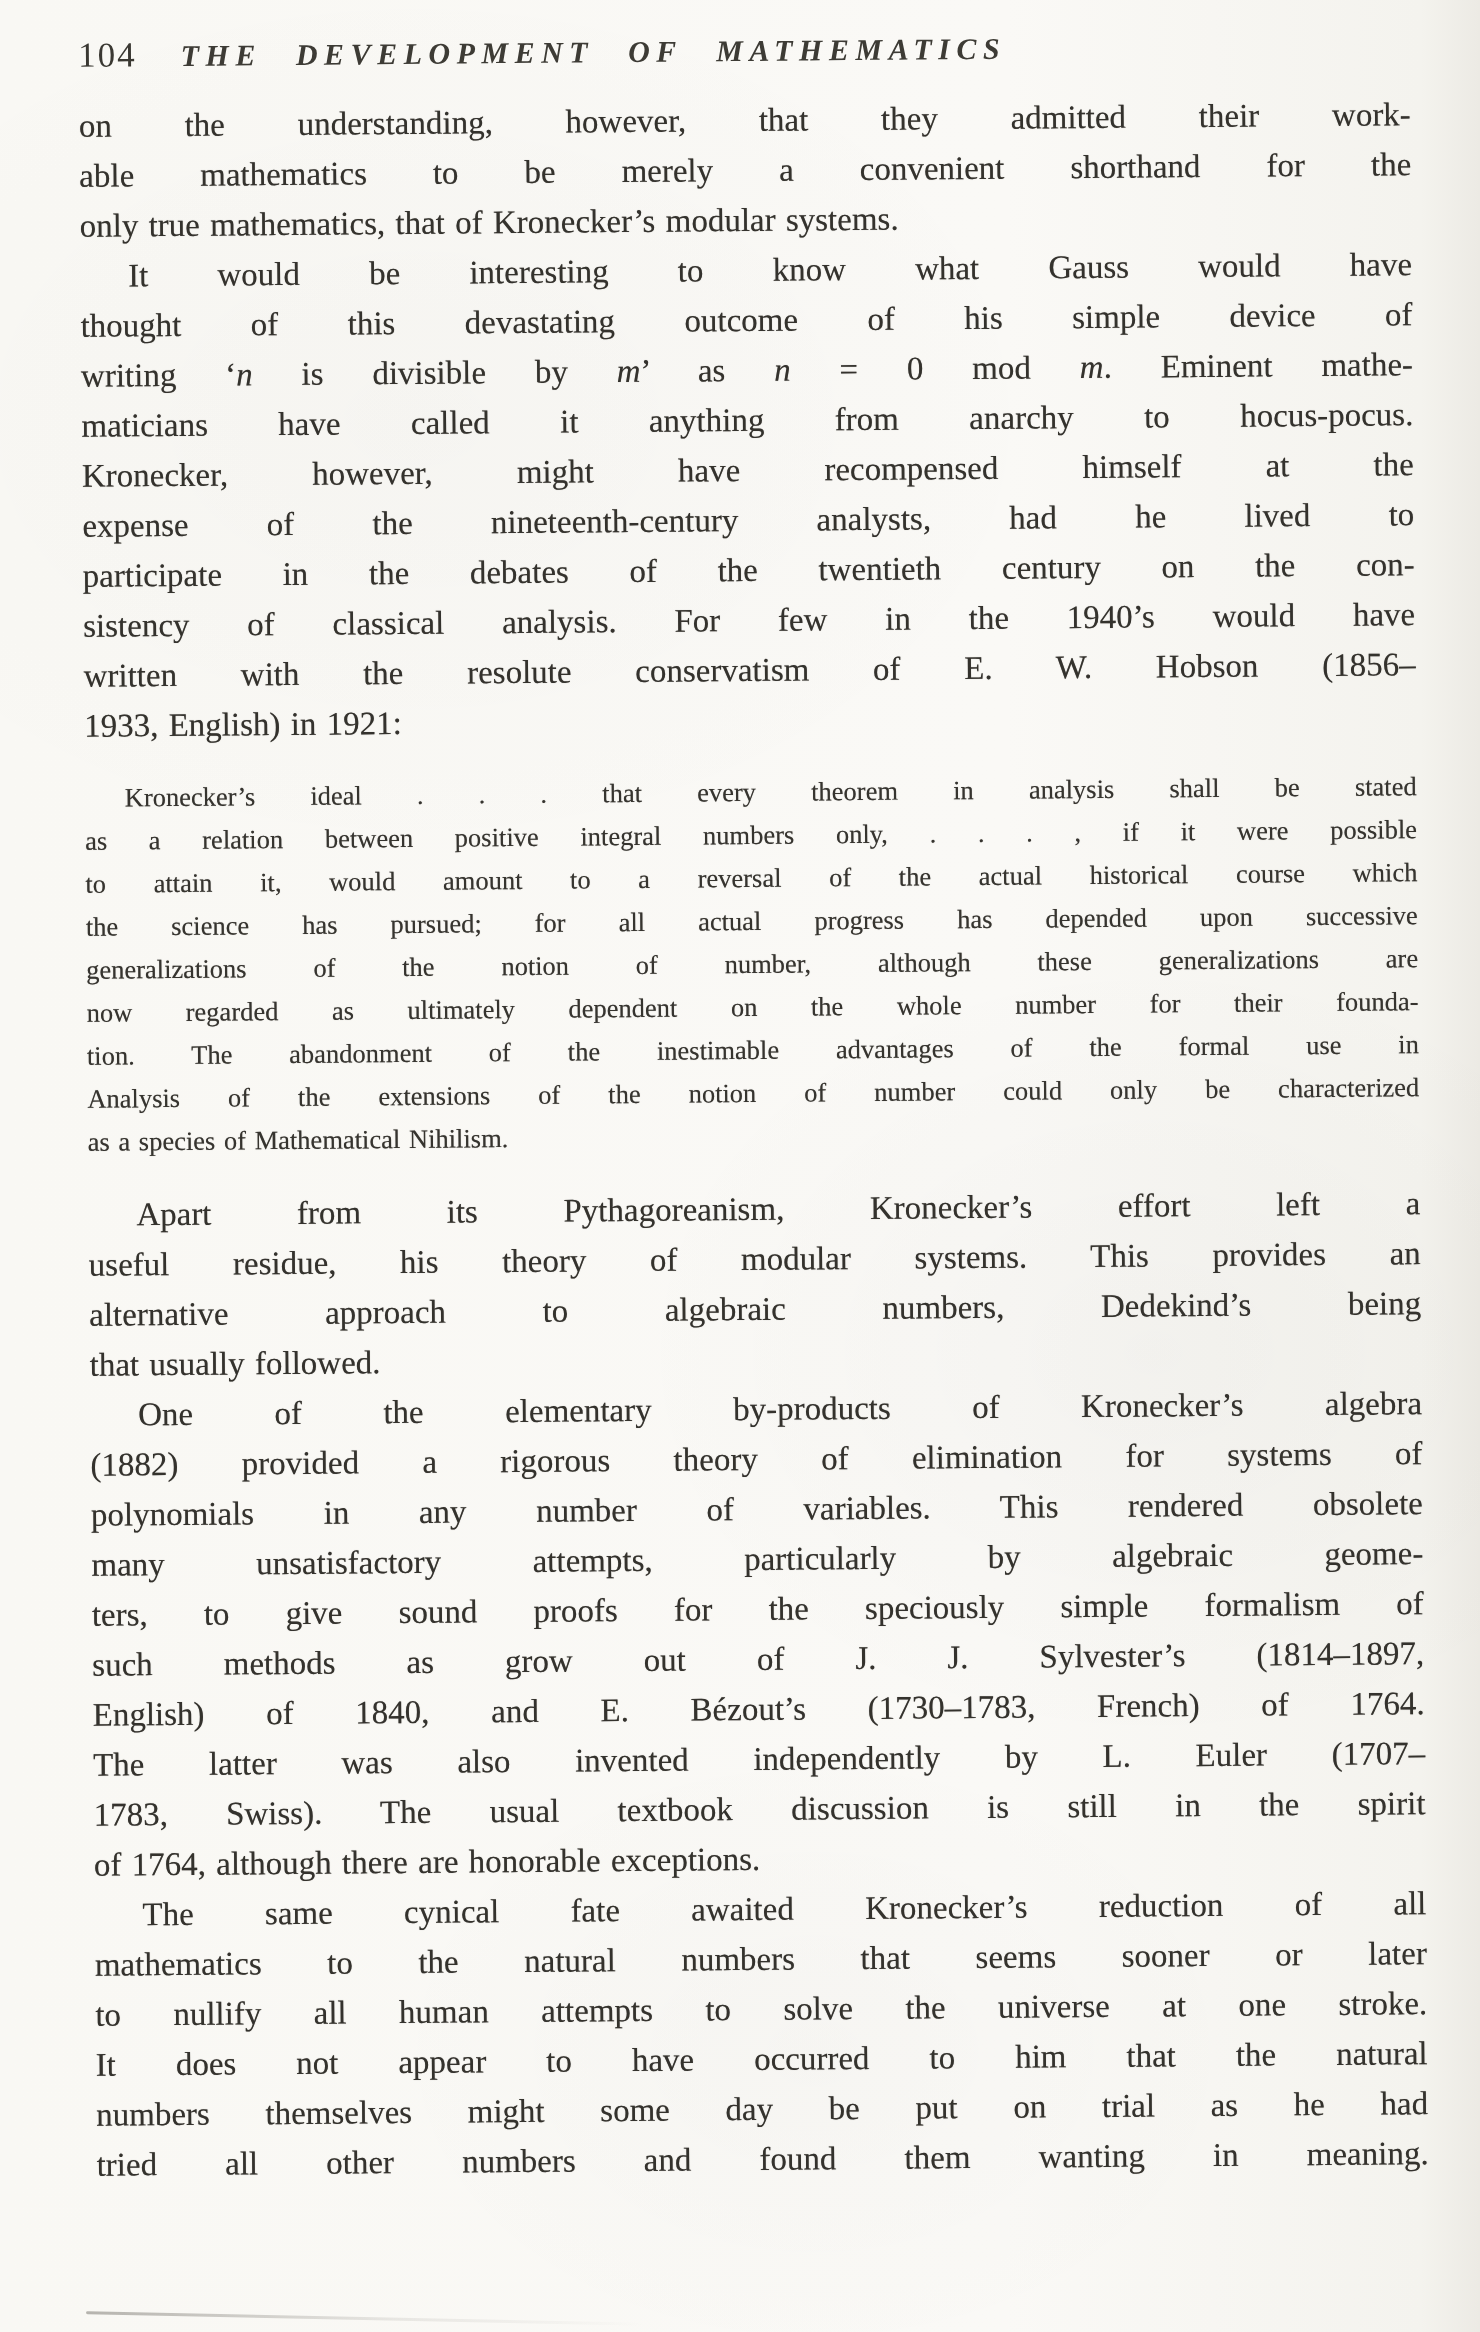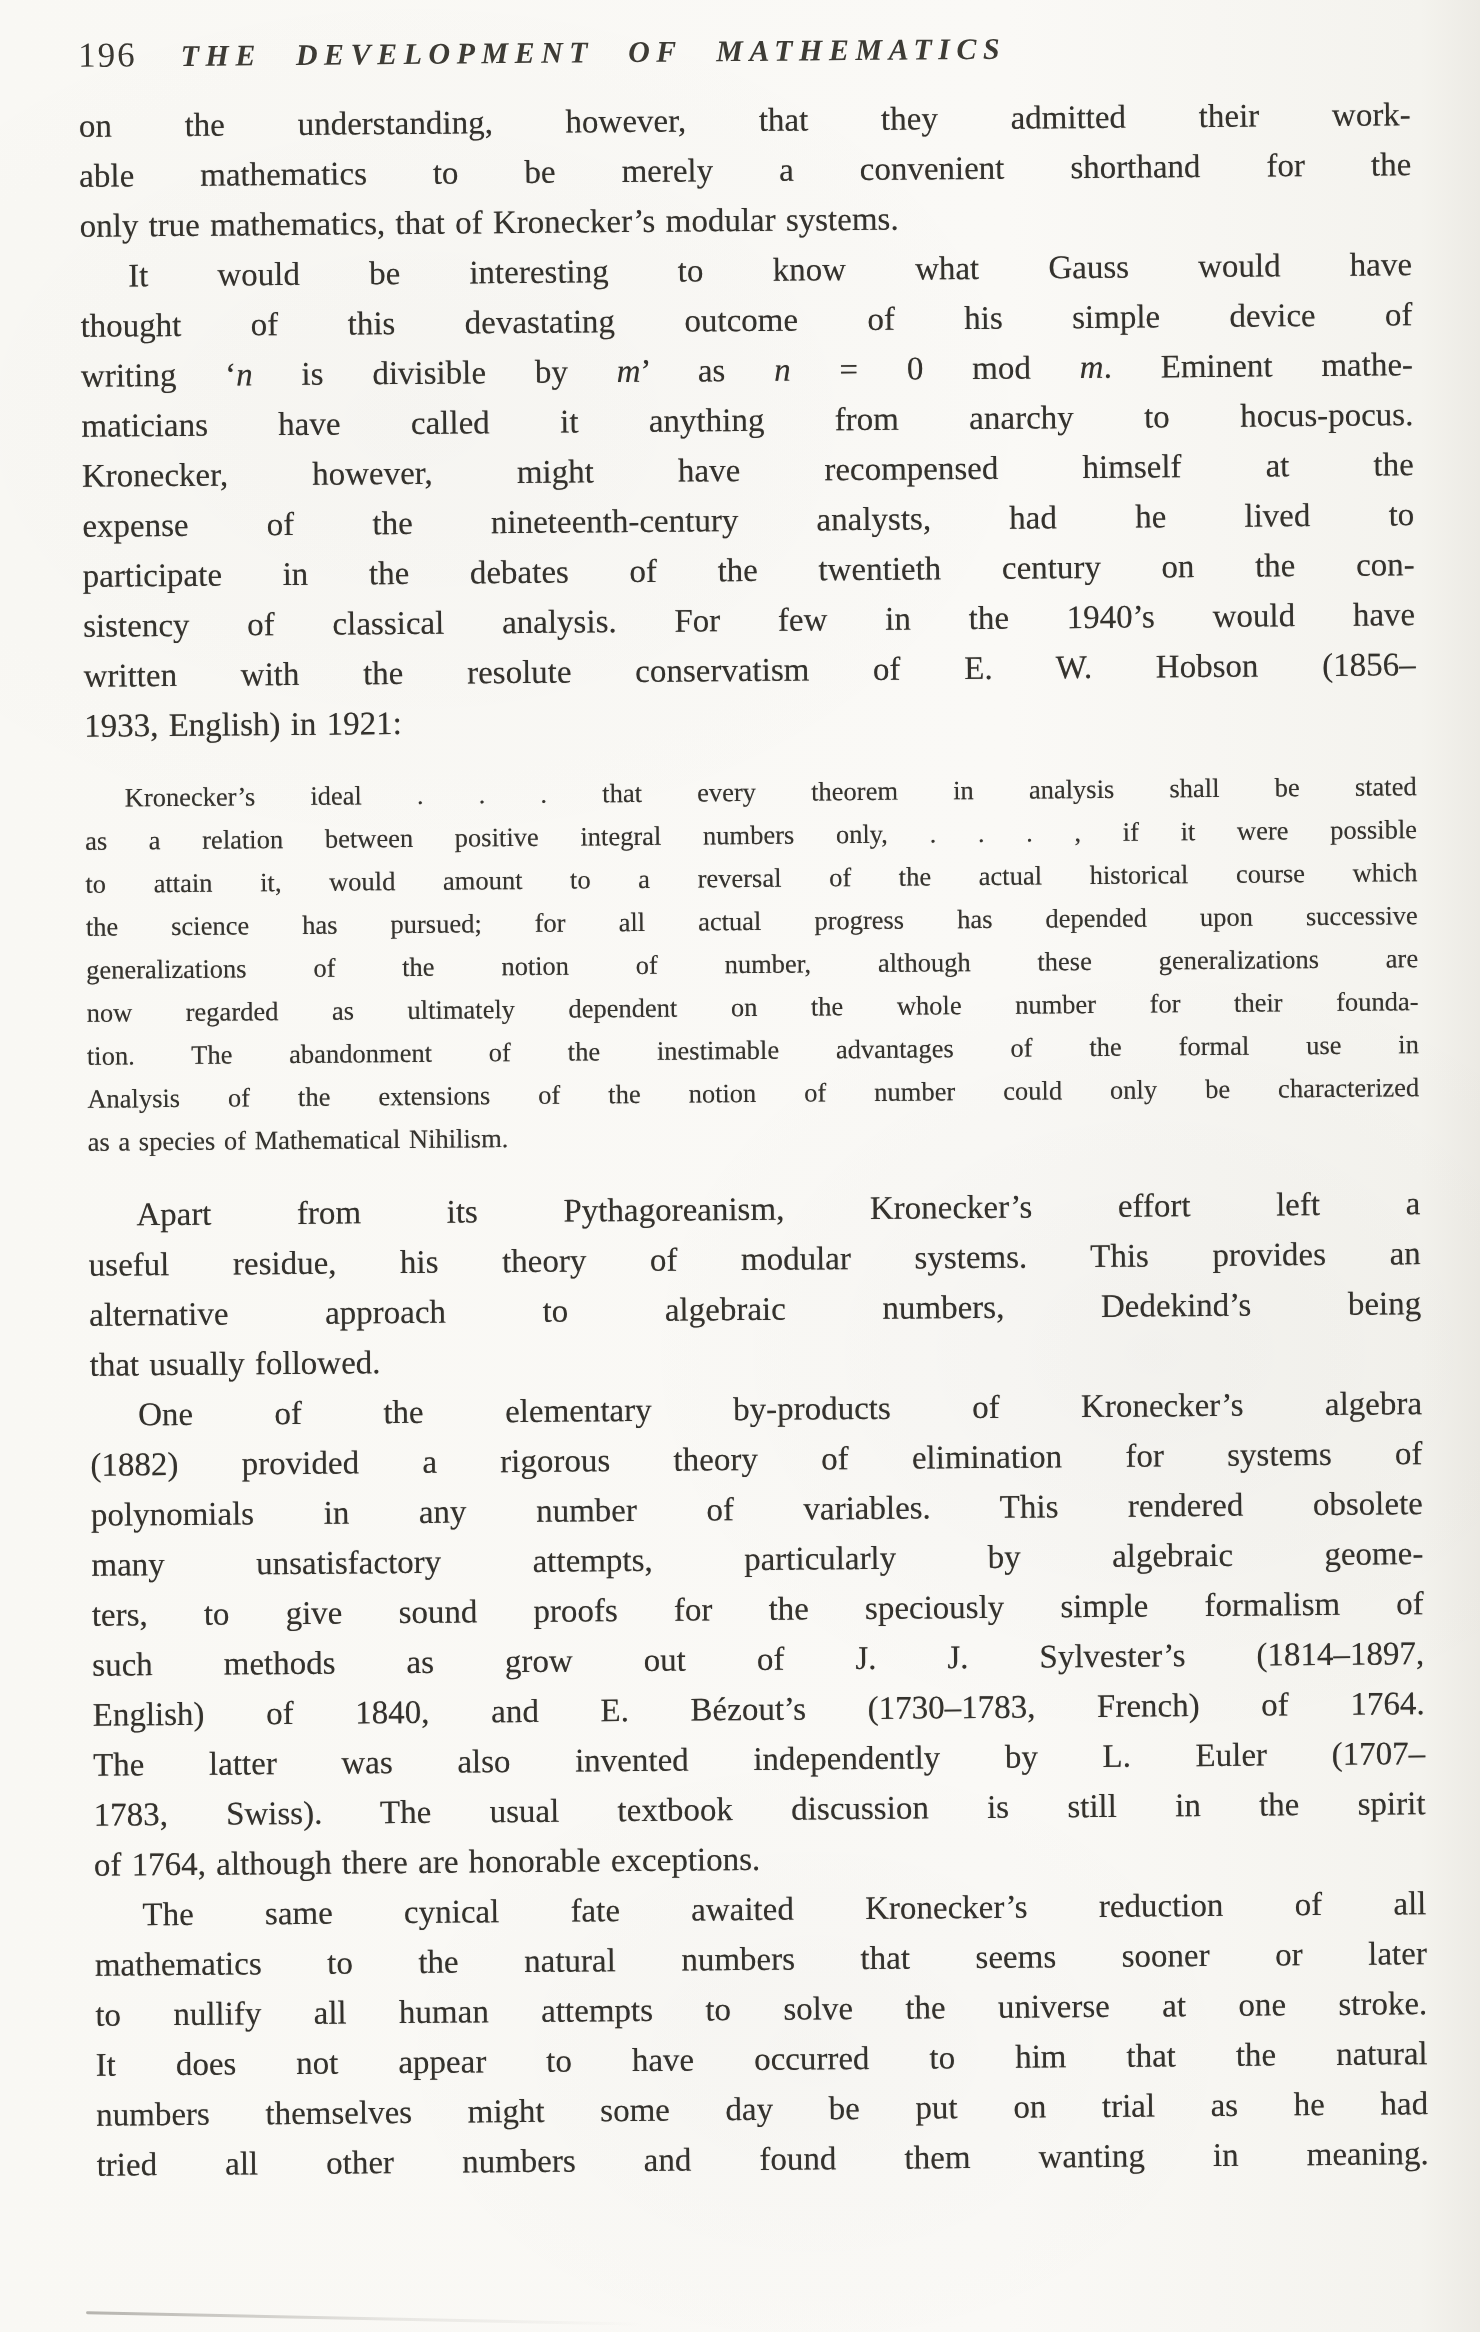--- a/index.html
+++ b/index.html
@@ -53,21 +53,21 @@
     transform:rotate(1.2deg);border-radius:2px;
   }
 </style>
 </head>
 <body>
 
 <div class="page">
   <div class="content">
 
     <div class="header">
-      <span class="pagenum">196</span>
+      <span class="pagenum">104</span>
       <span class="title">THE DEVELOPMENT OF MATHEMATICS</span>
     </div>
 
     <div class="bodytext">
 
       <div class="para">
         <div class="line">on the understanding, however, that they admitted their work-</div>
         <div class="line">able mathematics to be merely a convenient shorthand for the</div>
         <div class="line end">only true mathematics, that of Kronecker’s modular systems.</div>
       </div>

